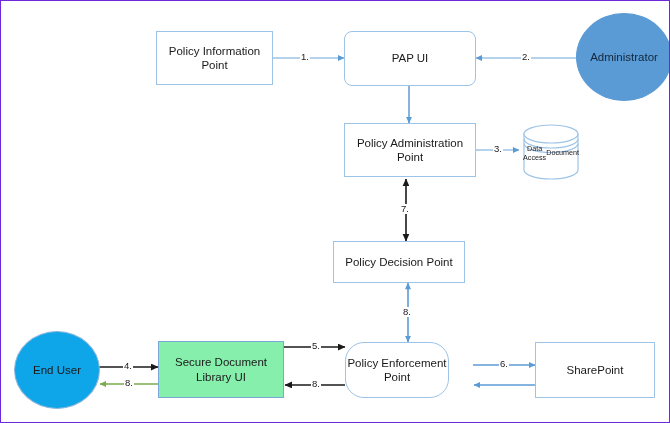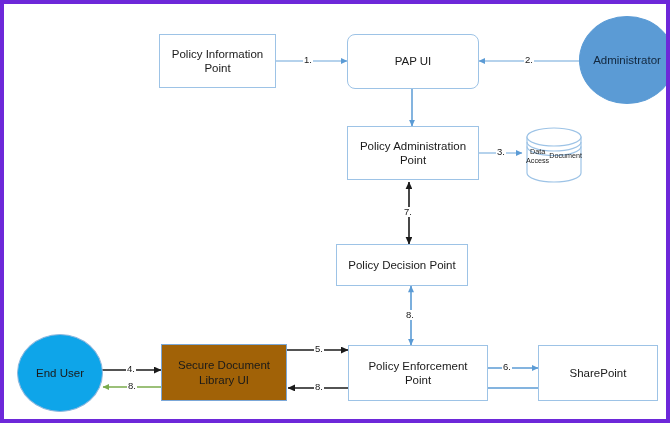--- a/index.html
+++ b/index.html
@@ -5,42 +5,42 @@
   html, body {
     margin: 0;
     padding: 0;
     background: #ffffff;
   }
   #canvas {
     position: relative;
     width: 670px;
     height: 423px;
     background: #ffffff;
-    border: 4px solid #6d28d9;
+    border: 1px solid #6d28d9;
     box-sizing: border-box;
     overflow: hidden;
     font-family: "Liberation Sans", sans-serif;
   }
   .node {
     position: absolute;
     box-sizing: border-box;
     display: flex;
     align-items: center;
     justify-content: center;
     text-align: center;
     color: #1a1a1a;
     line-height: 1.25;
   }
   .box {
     border: 1.3px solid #9dc3e6;
     background: #ffffff;
     font-size: 11.5px;
   }
   .box.filled {
-    background: #a16207;
+    background: #86efac;
     border-color: #7ba7d7;
   }
   .ellipse {
     border: 1.3px solid #8fb8de;
     background: #0ea5e9;
     border-radius: 50%;
     font-size: 11.5px;
   }
   .ellipse.filled {
     background: #5b9bd5;
@@ -159,21 +159,21 @@
 
   <div class="node ellipse" style="left:13px; top:330px; width:86px; height:78px;">
     <span>End User</span>
   </div>
 
   <div class="node box filled" style="left:157px; top:340px; width:126px; height:57px;">
     <span style="white-space:pre-line;">Secure Document
 Library UI</span>
   </div>
 
-  <div class="node box" style="left:344px; top:341px; width:140px; height:56px;">
+  <div class="node box" style="left:344px; top:341px; width:104px; height:56px;border-radius:19px;">
     <span style="white-space:pre-line;">Policy Enforcement
 Point</span>
   </div>
 
   <div class="node box" style="left:534px; top:341px; width:120px; height:56px;">
     <span>SharePoint</span>
   </div>
 
   <div class="edge-label" style="left:299px; top:51px;">1.</div>
 

